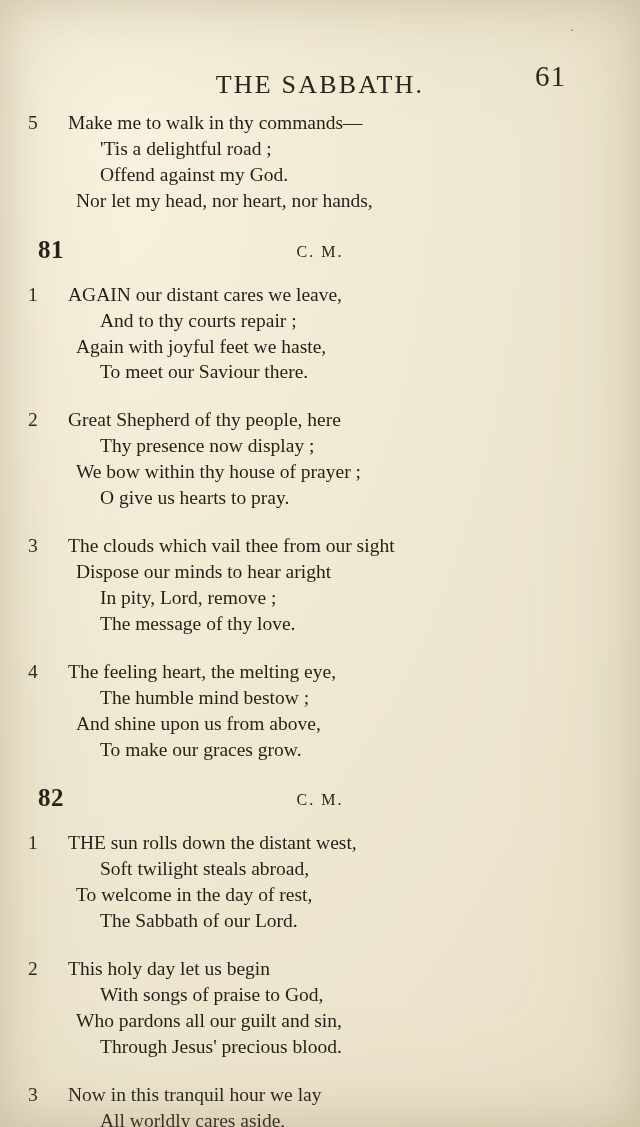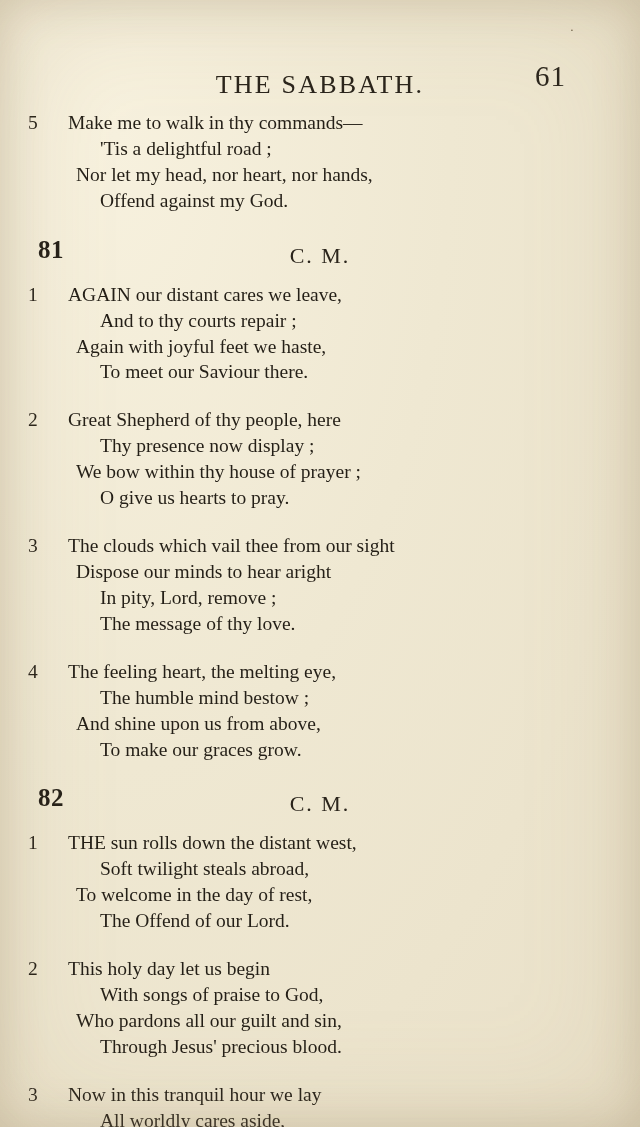--- a/index.html
+++ b/index.html
@@ -90,21 +90,21 @@
     font-size: 25px;
     font-weight: bold;
     letter-spacing: 0.5px;
     color: #241f17;
   }
   .hymn-meter {
     position: absolute;
     left: 0; right: 0;
     top: 7px;
     text-align: center;
-    font-size: 22px;
+    font-size: 16px;
     letter-spacing: 2px;
     color: #2a241b;
   }
 
   .stanza {
     margin: 0 0 22px 0;
     font-size: 19.5px;
     line-height: 1.33;
     color: #241f17;
   }
@@ -138,22 +138,22 @@
     <div class="header">
       <div class="corner-mark">·</div>
       <div class="running-head">THE SABBATH.</div>
       <div class="page-number">61</div>
     </div>
 
     <div class="hymn">
       <div class="stanza first-stanza-top">
         <div class="line l1"><span class="vnum">5</span><span>Make me to walk in thy commands—</span></div>
         <div class="line l2">'Tis a delightful road ;</div>
+        <div class="line l4">Offend against my God.</div>
         <div class="line l3">Nor let my head, nor heart, nor hands,</div>
-        <div class="line l4">Offend against my God.</div>
       </div>
     </div>
 
     <div class="hymn">
       <div class="hymn-head">
         <div class="hymn-number">81</div>
         <div class="hymn-meter">C. M.</div>
       </div>
 
       <div class="stanza">
@@ -188,21 +188,21 @@
     <div class="hymn">
       <div class="hymn-head">
         <div class="hymn-number">82</div>
         <div class="hymn-meter">C. M.</div>
       </div>
 
       <div class="stanza">
         <div class="line l1"><span class="vnum">1</span><span>THE sun rolls down the distant west,</span></div>
         <div class="line l2">Soft twilight steals abroad,</div>
         <div class="line l3">To welcome in the day of rest,</div>
-        <div class="line l4">The Offend of our Lord.</div>
+        <div class="line l4">The Sabbath of our Lord.</div>
       </div>
 
       <div class="stanza">
         <div class="line l1"><span class="vnum">2</span><span>This holy day let us begin</span></div>
         <div class="line l2">With songs of praise to God,</div>
         <div class="line l3">Who pardons all our guilt and sin,</div>
         <div class="line l4">Through Jesus' precious blood.</div>
       </div>
 
       <div class="stanza">

